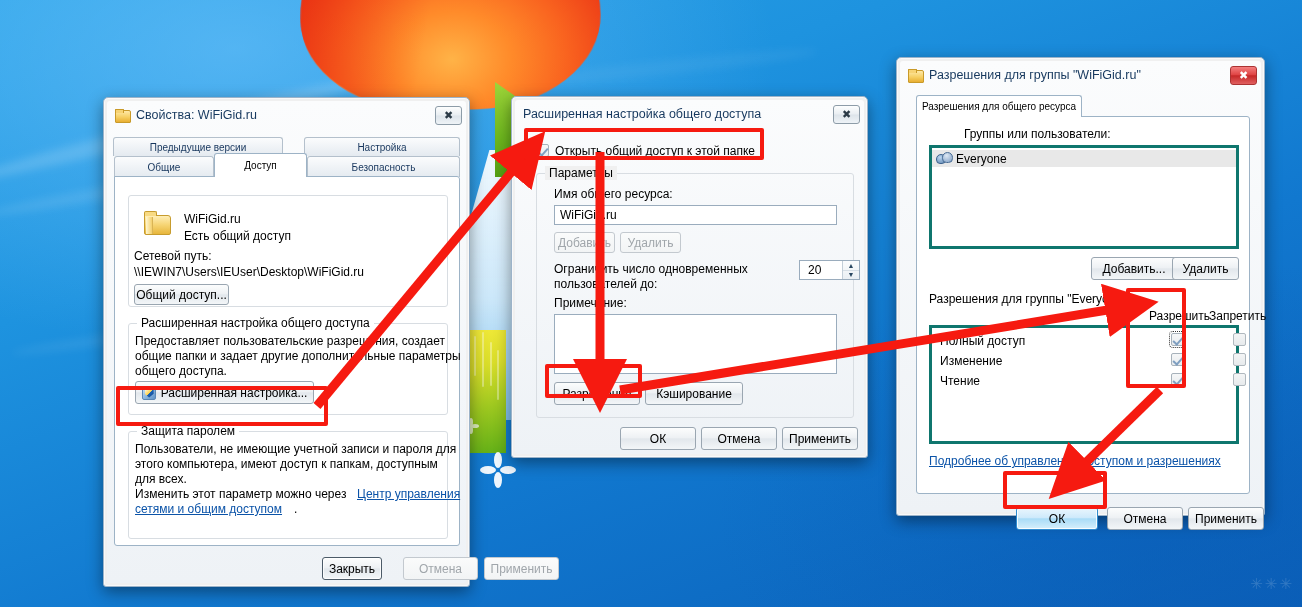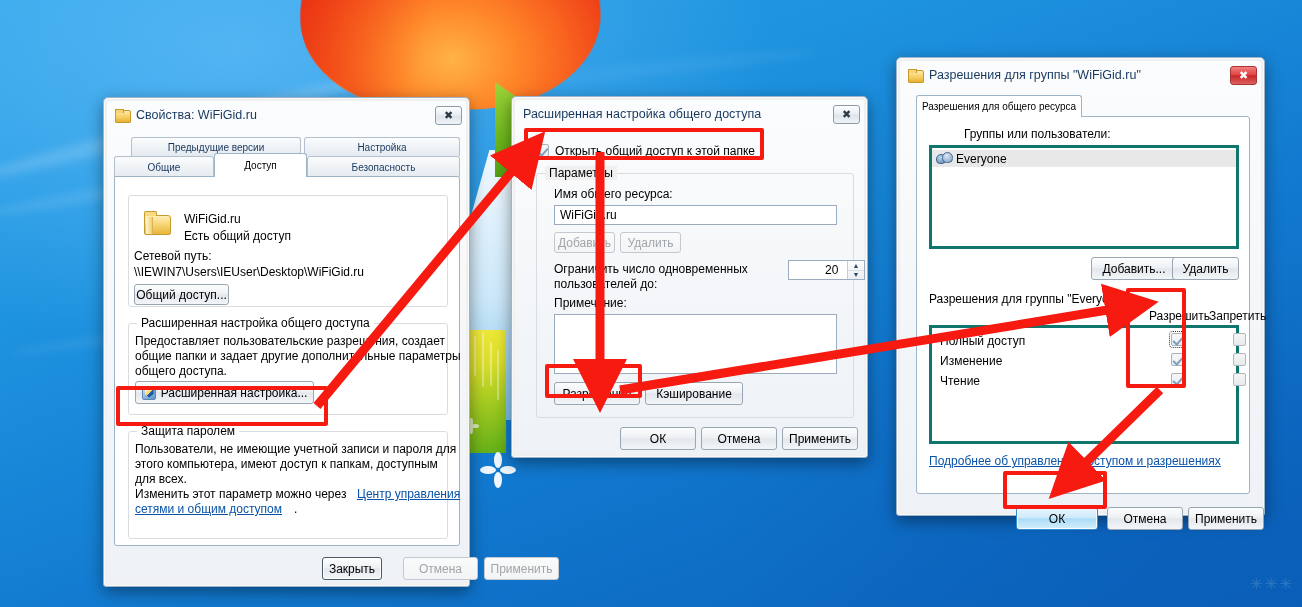--- a/index.html
+++ b/index.html
@@ -279,21 +279,21 @@
 <div class="dlg" style="left:103px; top:97px; width:367px; height:490px;">
   <div class="dlg-frame">
     <div class="titlebar">
       <div class="folder-ico"></div>
       <div class="title-text">Свойства: WiFiGid.ru</div>
       <div class="close-btn">✖</div>
     </div>
 
     <div class="dlg-body">
 
-      <div class="tab" style="left:24px; top:8px; width:170px; height:19px;">
+      <div class="tab" style="left:6px; top:8px; width:170px; height:19px;">
         <span>Предыдущие версии</span>
       </div>
       <div class="tab" style="left:197px; top:8px; width:156px; height:19px;">
         <span>Настройка</span>
       </div>
 
       <div class="tab" style="left:7px; top:27px; width:100px; height:21px;">
         <span>Общие</span>
       </div>
       <div class="tab active" style="left:107px; top:24px; width:93px; height:24px;">
@@ -383,21 +383,21 @@
 
         <div class="btn disabled" style="left:17px; top:58px; width:61px; height:21px;">
           <span>Добавить</span>
         </div>
         <div class="btn disabled" style="left:83px; top:58px; width:61px; height:21px;">
           <span>Удалить</span>
         </div>
 
         <div class="lbl" style="left:17px; top:88px;">Ограничить число одновременных</div>
         <div class="lbl" style="left:17px; top:103px;">пользователей до:</div>
-        <div class="spin" style="left:251px; top:86px; width:77px; height:20px;padding-left:28px;">
+        <div class="spin" style="left:262px; top:86px; width:61px; height:20px;">
           <span class="val">20</span>
           <span class="arrows">
             <div>▲</div>
             <div>▼</div>
           </span>
         </div>
 
         <div class="lbl" style="left:17px; top:122px;">Примечание:</div>
         <div class="textarea" style="left:17px; top:140px; width:283px; height:60px;"></div>
 

